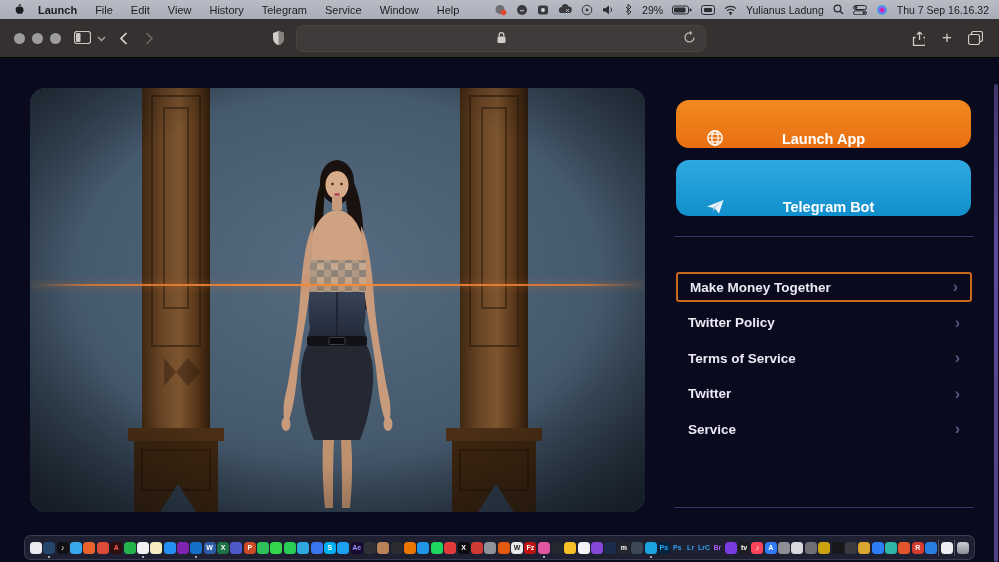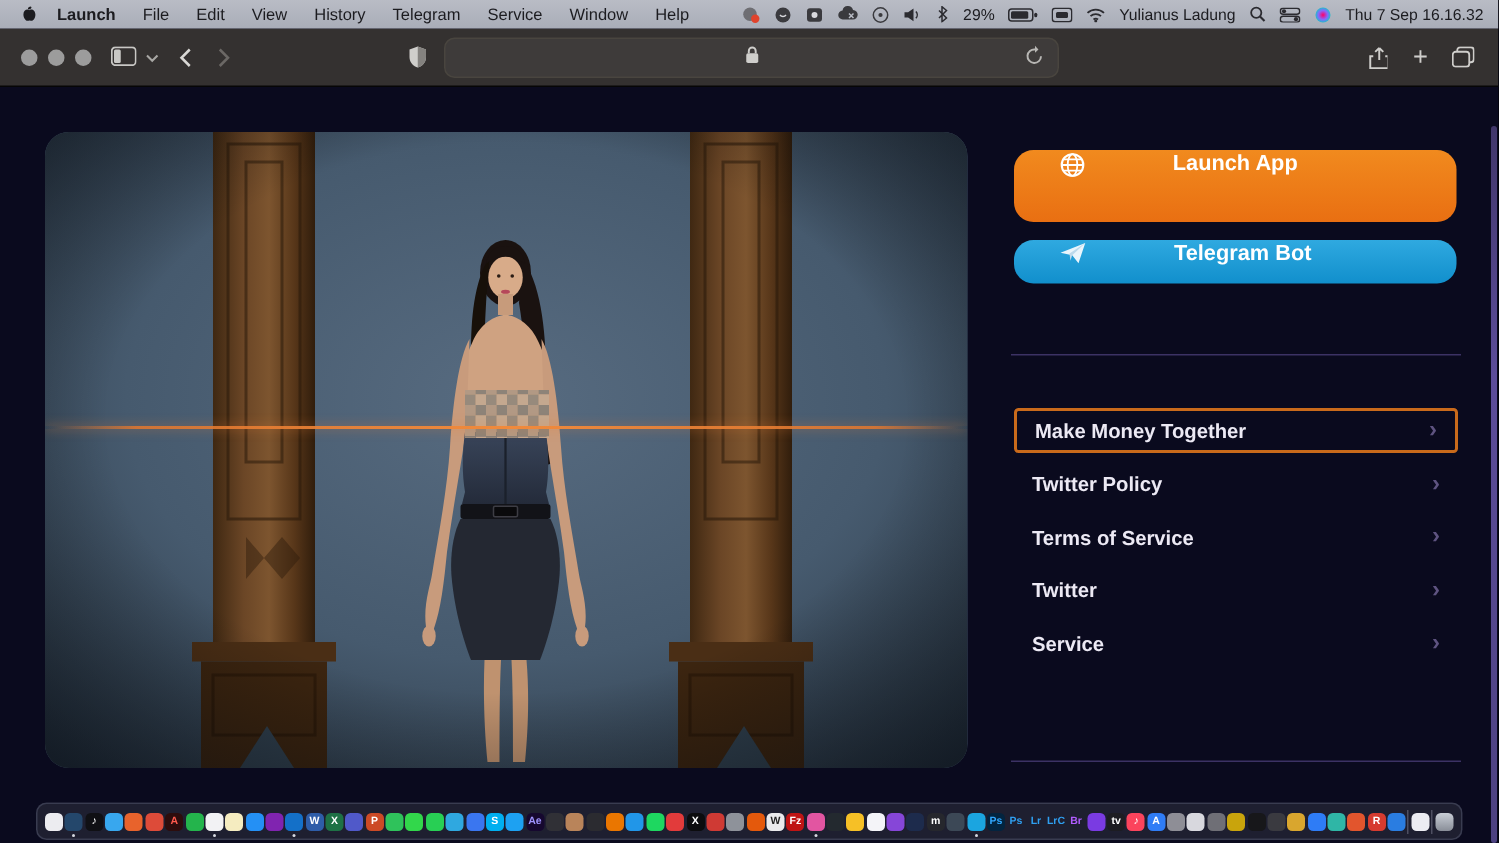--- a/index.html
+++ b/index.html
@@ -35,26 +35,26 @@
     background:linear-gradient(180deg,#4a3e78,#6a58b0 35%,#584b92);opacity:.85;z-index:20;}
 
   
   .hero{position:absolute;left:30px;top:88px;width:615px;height:424px;border-radius:16px;
     overflow:hidden;background:#3c4d60;}
   .hero svg{display:block;}
   .scanline{position:absolute;left:0;top:196px;width:100%;height:2px;
     box-shadow:0 0 7px rgba(240,130,50,.55);}
 
   
-  .btn{position:absolute;left:676px;width:295px;display:flex;align-items:flex-start;
+  .btn{position:absolute;left:676px;width:295px;display:flex;align-items:flex-end;
     justify-content:center;color:#fff;font-weight:bold;font-size:14.5px;border-radius:13px;
     border:none;cursor:pointer;font-family:"Liberation Sans",sans-serif;}
   .btn .bicon{position:absolute;left:30px;display:flex;}
   .btn-launch{top:100px;height:48px;background:linear-gradient(#f18a1e,#e96f12);}
-  .btn-telegram{top:160px;height:29px;background:linear-gradient(#2fa9e0,#118fcc);padding-left:16px;}
+  .btn-telegram{top:160px;height:56px;background:linear-gradient(#2fa9e0,#118fcc);padding-left:16px;}
   .divider{position:absolute;left:674px;width:300px;height:1px;
     background:rgba(110,90,170,.5);}
   .div1{top:236px}.div2{top:507px}
   .side-menu{position:absolute;left:676px;top:272px;width:296px;}
   .menu-row{height:30px;margin-bottom:5.5px;display:flex;align-items:center;
     justify-content:space-between;padding:0 12px;color:#ece9f4;font-weight:bold;
     font-size:13.5px;box-sizing:border-box;cursor:pointer;}
   .menu-row.hl{border:2px solid #c96a1b;border-radius:3px;}
   .menu-chev{color:#5e5380;font-size:16px;font-weight:bold;line-height:1;}
 

